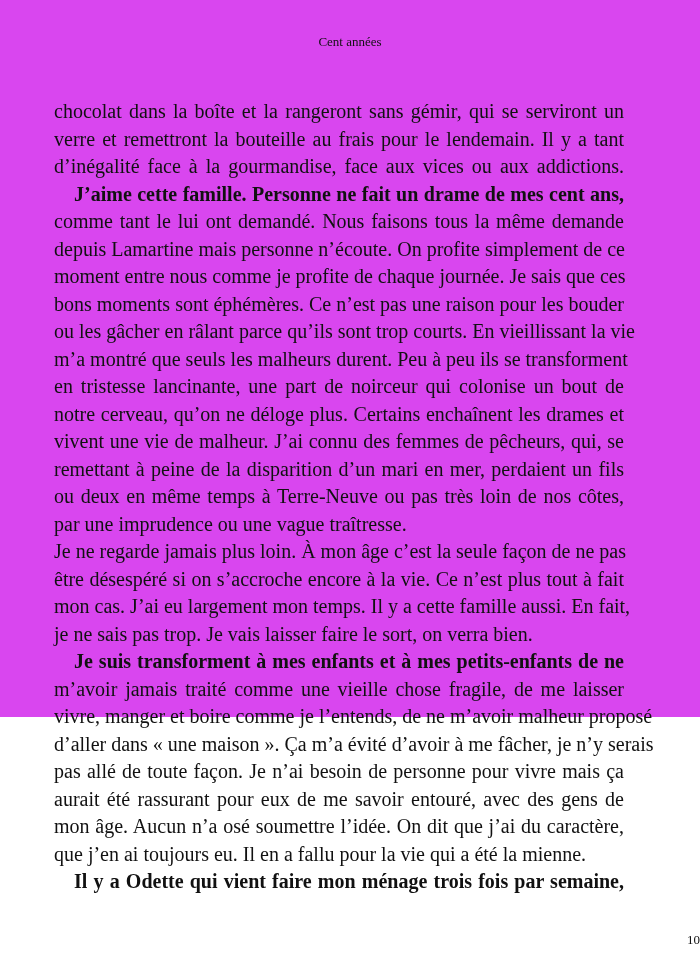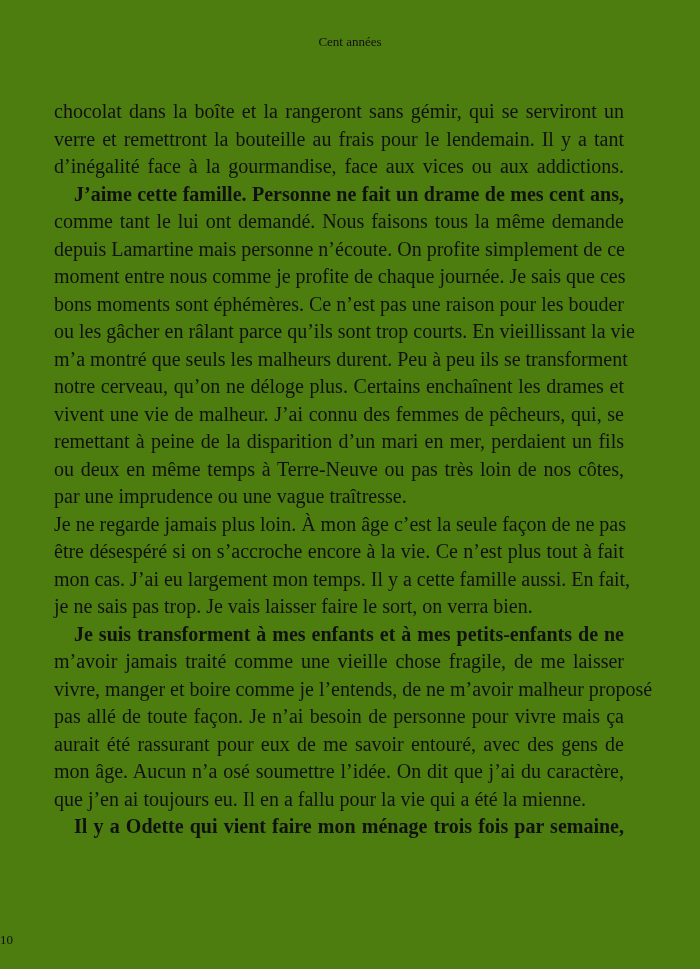--- a/index.html
+++ b/index.html
@@ -1,31 +1,31 @@
 <!DOCTYPE html>
 <html><head>
 <meta charset="utf-8">
 <style>
   html, body { margin: 0; padding: 0; background: #ffffff; }
   body { width: 700px; height: 969px; position: relative; overflow: hidden; }
-  .page { position: absolute; left: 0; top: 0; width: 700px; height: 969px; background: #4d7c0f; }
+  .page { position: absolute; left: 0; top: 0; width: 700px; height: 717px; background: #d946ef; }
   .running-head {
     position: absolute; top: 34px; left: 0; width: 700px; text-align: center;
     font-family: "Liberation Serif", serif; font-size: 13px; color: #111;
   }
   .body-text {
     position: absolute; left: 54px; top: 98px; width: 570px;
     font-family: "Liberation Serif", serif; font-size: 20px; line-height: 27.5px;
     color: #111;
   }
   .line { display: block; white-space: nowrap; text-align: justify; text-align-last: justify; height: 27.5px; }
   .line.last { text-align-last: left; }
   .line.indent { padding-left: 20px; font-weight: bold; }
   .folio {
-    position: absolute; top: 932px; left: 0; width: 700px; text-align: left;
+    position: absolute; top: 932px; left: 0; width: 700px; text-align: right;
     font-family: "Liberation Serif", serif; font-size: 13px; color: #111;
   }
 </style>
 </head>
 <body>
 
 <div class="page">
   <div class="running-head">Cent années</div>
   <div class="body-text" id="body-text">
       <div>
@@ -34,36 +34,38 @@
         <span class="line">d’inégalité face à la gourmandise, face aux vices ou aux addictions.</span>
       </div>
       <div>
         <span class="line indent">J’aime cette famille. Personne ne fait un drame de mes cent ans,</span>
         <span class="line">comme tant le lui ont demandé. Nous faisons tous la même demande</span>
         <span class="line">depuis Lamartine mais personne n’écoute. On profite simplement de ce</span>
         <span class="line">moment entre nous comme je profite de chaque journée. Je sais que ces</span>
         <span class="line">bons moments sont éphémères. Ce n’est pas une raison pour les bouder</span>
         <span class="line">ou les gâcher en râlant parce qu’ils sont trop courts. En vieillissant la vie</span>
         <span class="line">m’a montré que seuls les malheurs durent. Peu à peu ils se transforment</span>
+        <span class="line">en tristesse lancinante, une part de noirceur qui colonise un bout de</span>
         <span class="line">notre cerveau, qu’on ne déloge plus. Certains enchaînent les drames et</span>
         <span class="line">vivent une vie de malheur. J’ai connu des femmes de pêcheurs, qui, se</span>
         <span class="line">remettant à peine de la disparition d’un mari en mer, perdaient un fils</span>
         <span class="line">ou deux en même temps à Terre-Neuve ou pas très loin de nos côtes,</span>
         <span class="line last">par une imprudence ou une vague traîtresse.</span>
       </div>
       <div>
         <span class="line">Je ne regarde jamais plus loin. À mon âge c’est la seule façon de ne pas</span>
         <span class="line">être désespéré si on s’accroche encore à la vie. Ce n’est plus tout à fait</span>
         <span class="line">mon cas. J’ai eu largement mon temps. Il y a cette famille aussi. En fait,</span>
         <span class="line last">je ne sais pas trop. Je vais laisser faire le sort, on verra bien.</span>
       </div>
       <div>
         <span class="line indent">Je suis transforment à mes enfants et à mes petits-enfants de ne</span>
         <span class="line">m’avoir jamais traité comme une vieille chose fragile, de me laisser</span>
         <span class="line">vivre, manger et boire comme je l’entends, de ne m’avoir malheur proposé</span>
+        <span class="line">d’aller dans « une maison ». Ça m’a évité d’avoir à me fâcher, je n’y serais</span>
         <span class="line">pas allé de toute façon. Je n’ai besoin de personne pour vivre mais ça</span>
         <span class="line">aurait été rassurant pour eux de me savoir entouré, avec des gens de</span>
         <span class="line">mon âge. Aucun n’a osé soumettre l’idée. On dit que j’ai du caractère,</span>
         <span class="line last">que j’en ai toujours eu. Il en a fallu pour la vie qui a été la mienne.</span>
       </div>
       <div>
         <span class="line indent">Il y a Odette qui vient faire mon ménage trois fois par semaine,</span>
       </div>
     </div>
   <div class="folio">10</div>

